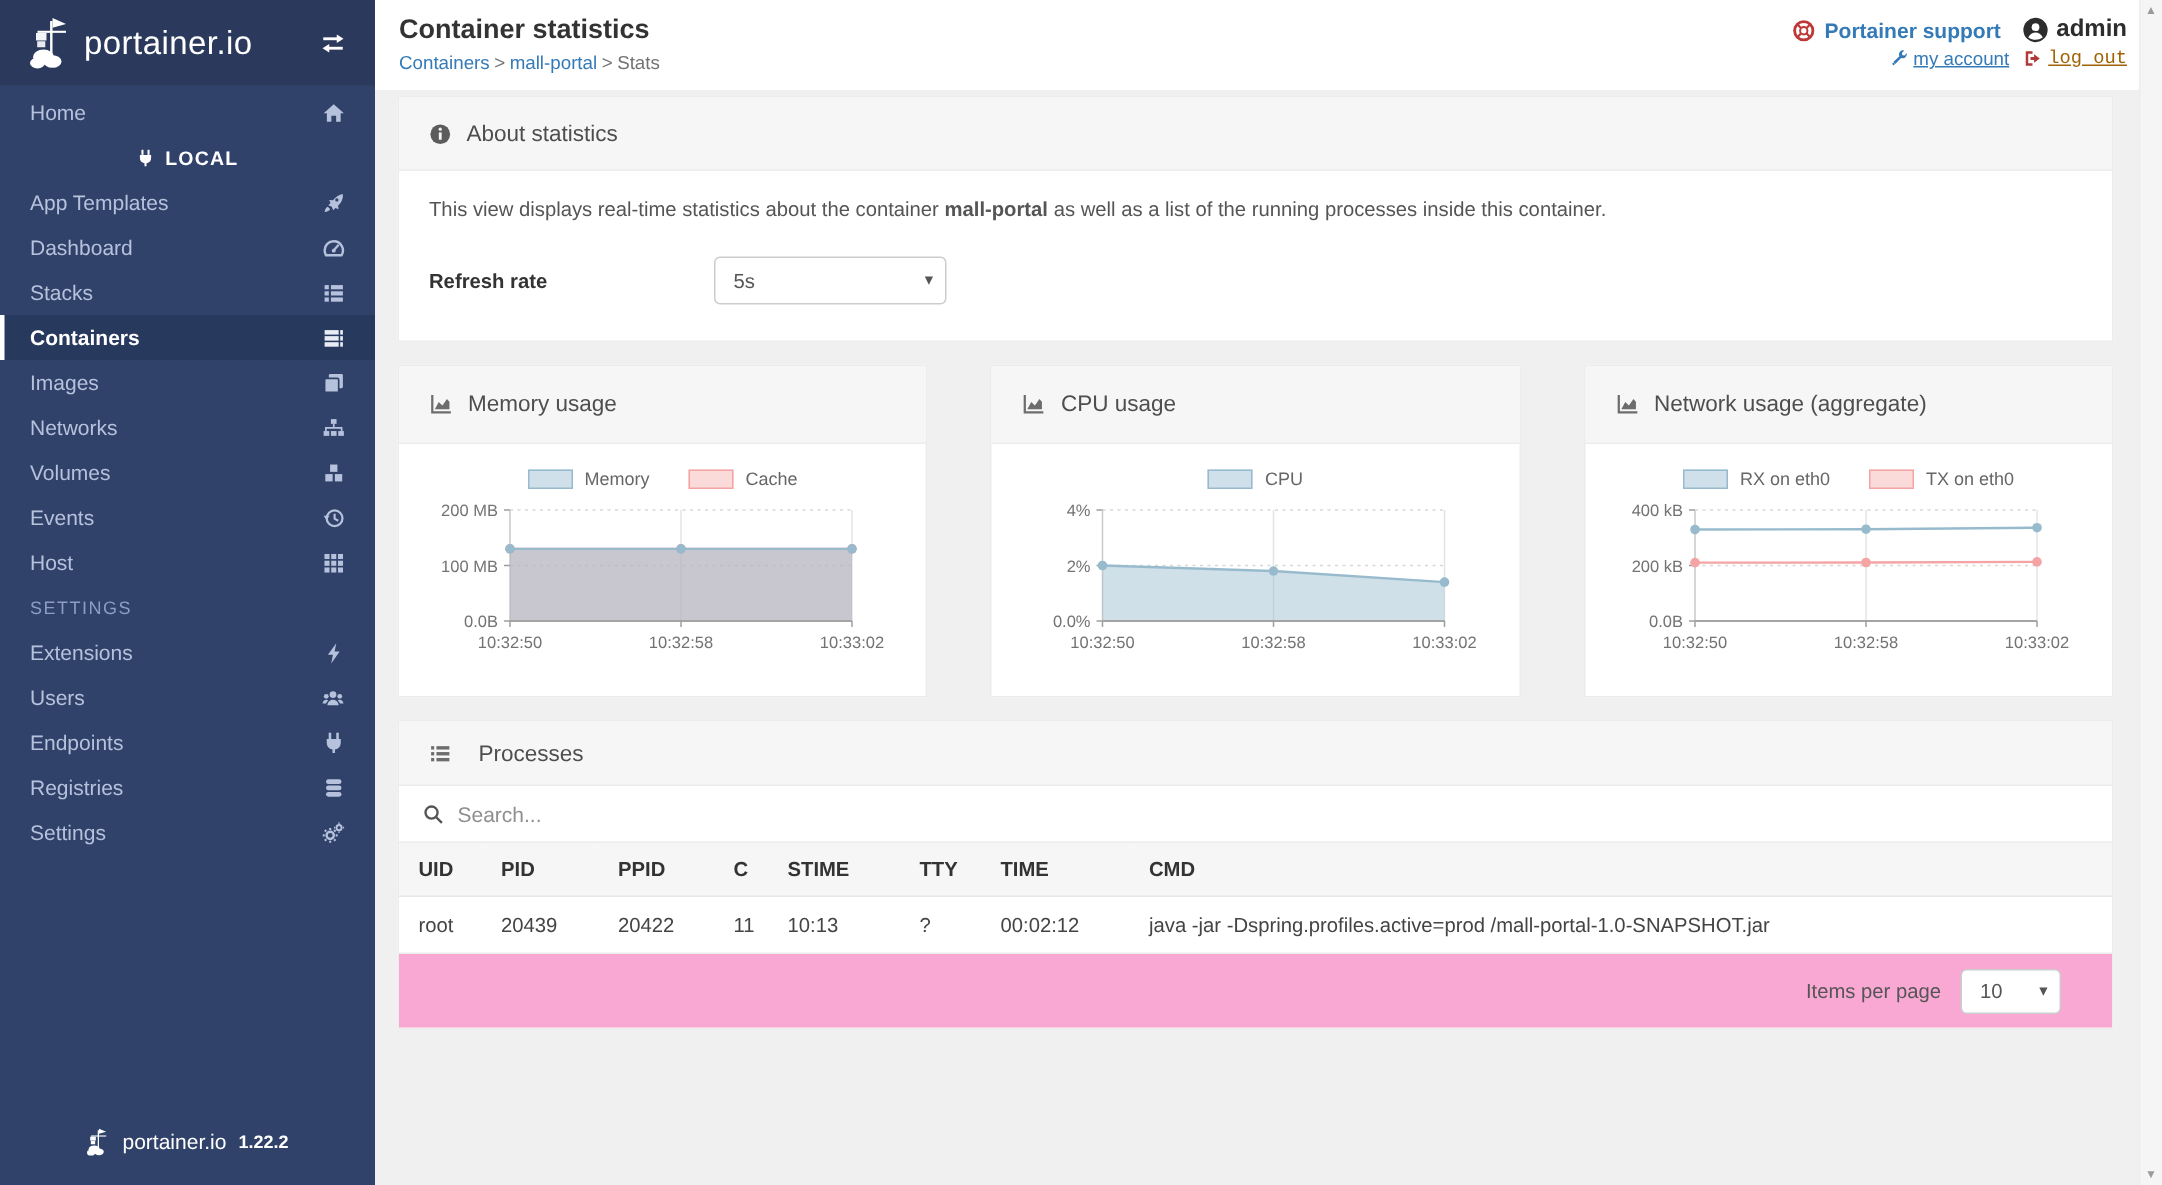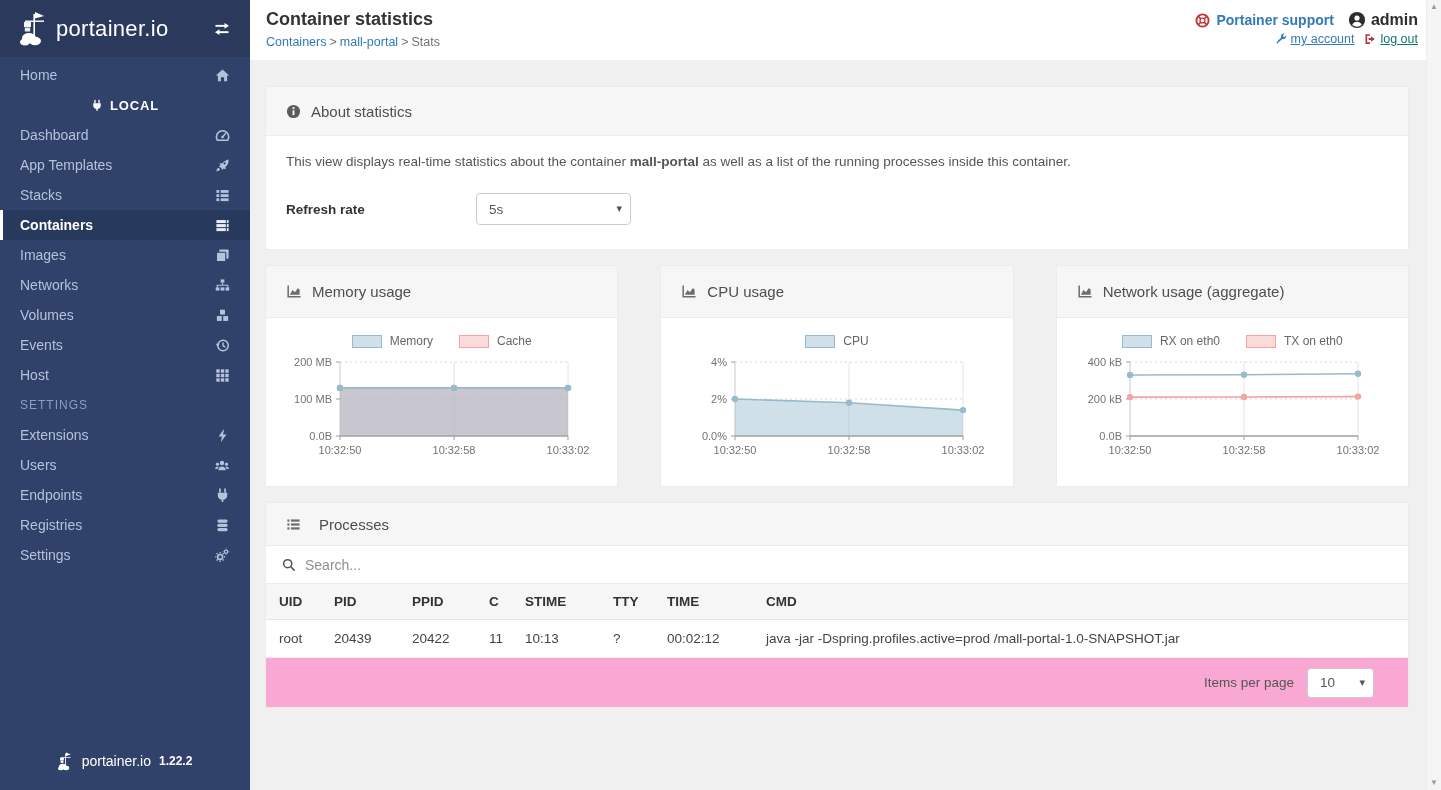--- a/index.html
+++ b/index.html
@@ -33,23 +33,23 @@
   .page-title { font-size:18px; font-weight:600; color:#333; margin-bottom:5px; }
   .breadcrumb { font-size:12.5px; color:#737373; }
   .breadcrumb a { color:#337ab7; text-decoration:none; cursor:pointer; }
   .bc-sep { color:#737373; padding:0 3px; }
   .user-area { text-align:right; padding-top:2px; }
   .ua-row1 { display:flex; align-items:center; justify-content:flex-end; gap:14px; }
   .support-link { display:flex; align-items:center; gap:6px; color:#337ab7; font-size:14px; font-weight:600; text-decoration:none; cursor:pointer; }
   .admin-chip { display:flex; align-items:center; gap:5px; color:#2d2d2d; font-size:16px; font-weight:600; }
   .ua-row2 { margin-top:3px; display:flex; align-items:center; justify-content:flex-end; gap:10px; font-size:12.5px; }
   .my-account { color:#337ab7; text-decoration:underline; display:flex; align-items:center; gap:4px; cursor:pointer; }
-  .log-out { color:#0f766e; text-decoration:underline; display:flex; align-items:center; gap:4px; cursor:pointer; }
-
-  .content { padding:26px 32px 0 15px; }
+  .log-out { color:#a16207; text-decoration:underline; display:flex; align-items:center; gap:4px; cursor:pointer;font-family:Liberation Mono, monospace; }
+
+  .content { padding:4px 32px 0 15px; }
   .panel { background:#fff; border:1px solid #ececec; }
   .panel-header { background:#f6f6f6; display:flex; align-items:center; gap:10px; padding:0 20px;
                   color:#4e4e4e; font-size:15px; border-bottom:1px solid #ececec; }
   .panel-header .ph-icon { color:#6d6d6d; display:flex; }
 
   
   .about-panel .panel-header { height:49px; }
   .about-body { padding:18px 20px 24px; }
   .about-desc { font-size:13.5px; color:#555; }
   .refresh-row { display:flex; align-items:center; margin-top:24px; }
@@ -134,36 +134,36 @@
         <span style="display:flex;">
             <svg width="12" height="13" viewBox="0 0 16 16" fill="#fff">
               <rect x="4.4" y="0.5" width="1.8" height="4.5"></rect>
               <rect x="9.8" y="0.5" width="1.8" height="4.5"></rect>
               <path d="M3 5h10v2.6a5 5 0 0 1-4.1 4.9V15H7.1v-2.5A5 5 0 0 1 3 7.6z"></path>
             </svg>
           </span>
         <span>LOCAL</span>
       </div>
       <a class="s-item">
+        <span>App Templates</span>
+        <span class="s-icon">
+            <svg width="15" height="15" viewBox="0 0 16 16" fill="currentColor">
+              <path d="M14.5 1.5c.3 3.4-1 6.2-3.4 8.1l.3 2.7-2.2-1-1.6 1.6-1-2.5-2.5-1L5.7 7.8l-1-2.2 2.7.3C9.3 3.5 12.1 2 14.5 1.5z"></path>
+              <circle cx="10.2" cy="5.6" r="1.2" fill="#30426a"></circle>
+              <path d="M3.7 10.4c-1.2.3-2 2-2.2 3.9 1.9-.2 3.6-1 3.9-2.2z"></path>
+            </svg>
+          </span>
+      </a>
+      <a class="s-item">
         <span>Dashboard</span>
         <span class="s-icon">
             <svg width="15" height="15" viewBox="0 0 16 16">
               <path d="M8 3a6.5 6.5 0 0 0-6.5 6.5c0 1.3.4 2.5 1 3.5h11a6.5 6.5 0 0 0-5.5-10z" fill="none" stroke="currentColor" stroke-width="1.7"></path>
               <line x1="8" y1="9.5" x2="11.5" y2="5.5" stroke="currentColor" stroke-width="1.6"></line>
               <circle cx="8" cy="9.7" r="1.4" fill="currentColor"></circle>
-            </svg>
-          </span>
-      </a>
-      <a class="s-item">
-        <span>App Templates</span>
-        <span class="s-icon">
-            <svg width="15" height="15" viewBox="0 0 16 16" fill="currentColor">
-              <path d="M14.5 1.5c.3 3.4-1 6.2-3.4 8.1l.3 2.7-2.2-1-1.6 1.6-1-2.5-2.5-1L5.7 7.8l-1-2.2 2.7.3C9.3 3.5 12.1 2 14.5 1.5z"></path>
-              <circle cx="10.2" cy="5.6" r="1.2" fill="#30426a"></circle>
-              <path d="M3.7 10.4c-1.2.3-2 2-2.2 3.9 1.9-.2 3.6-1 3.9-2.2z"></path>
             </svg>
           </span>
       </a>
       <a class="s-item">
         <span>Stacks</span>
         <span class="s-icon">
             <svg width="15" height="15" viewBox="0 0 16 16" fill="currentColor">
               <rect x="1.5" y="2.2" width="3" height="3"></rect>
               <rect x="6" y="2.2" width="8.5" height="3"></rect>
               <rect x="1.5" y="6.6" width="3" height="3"></rect>

